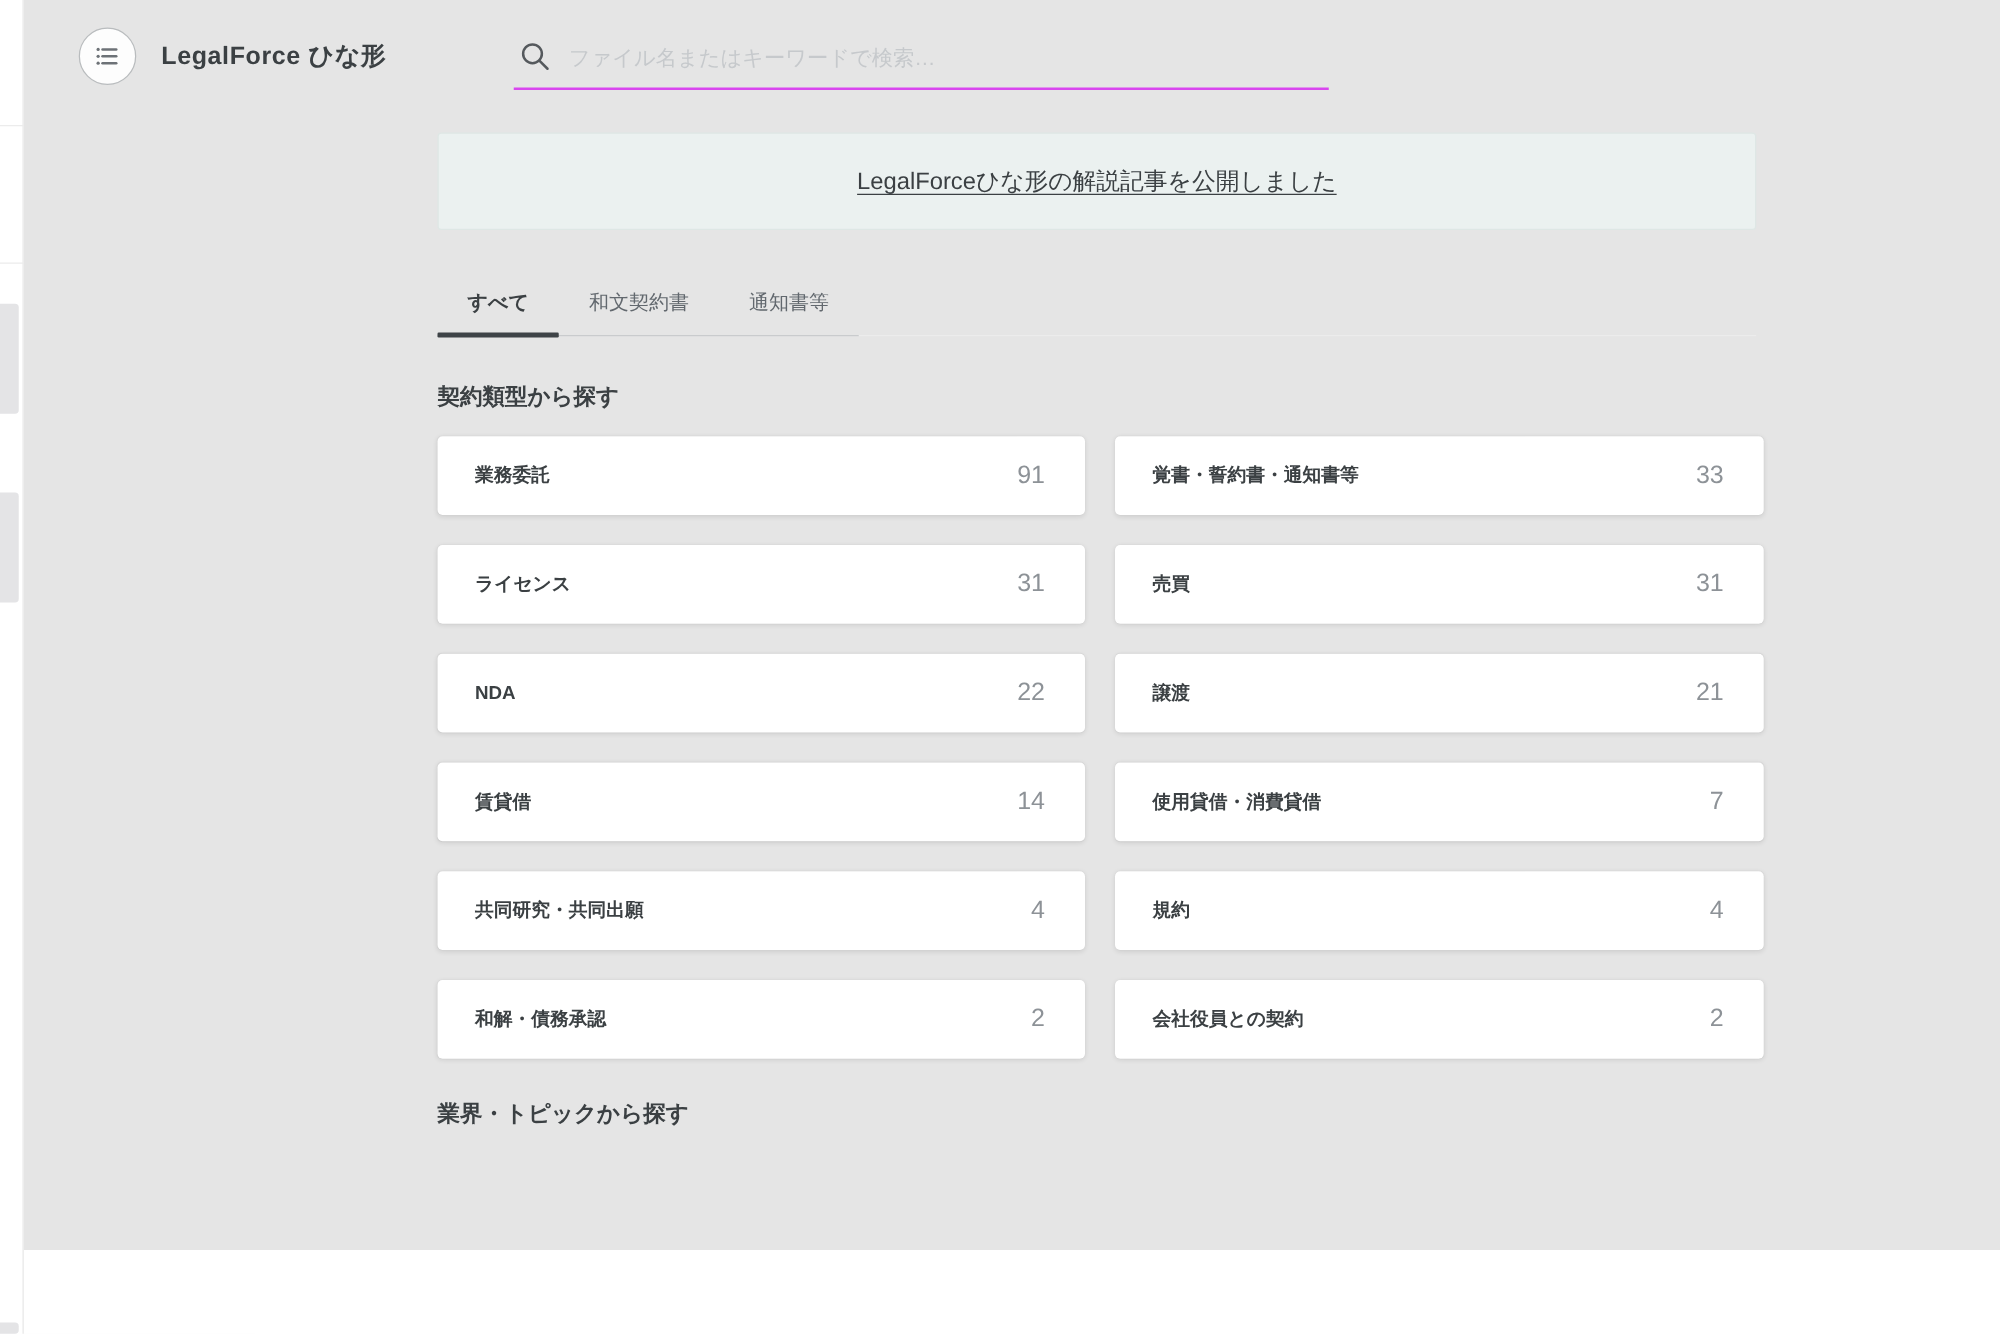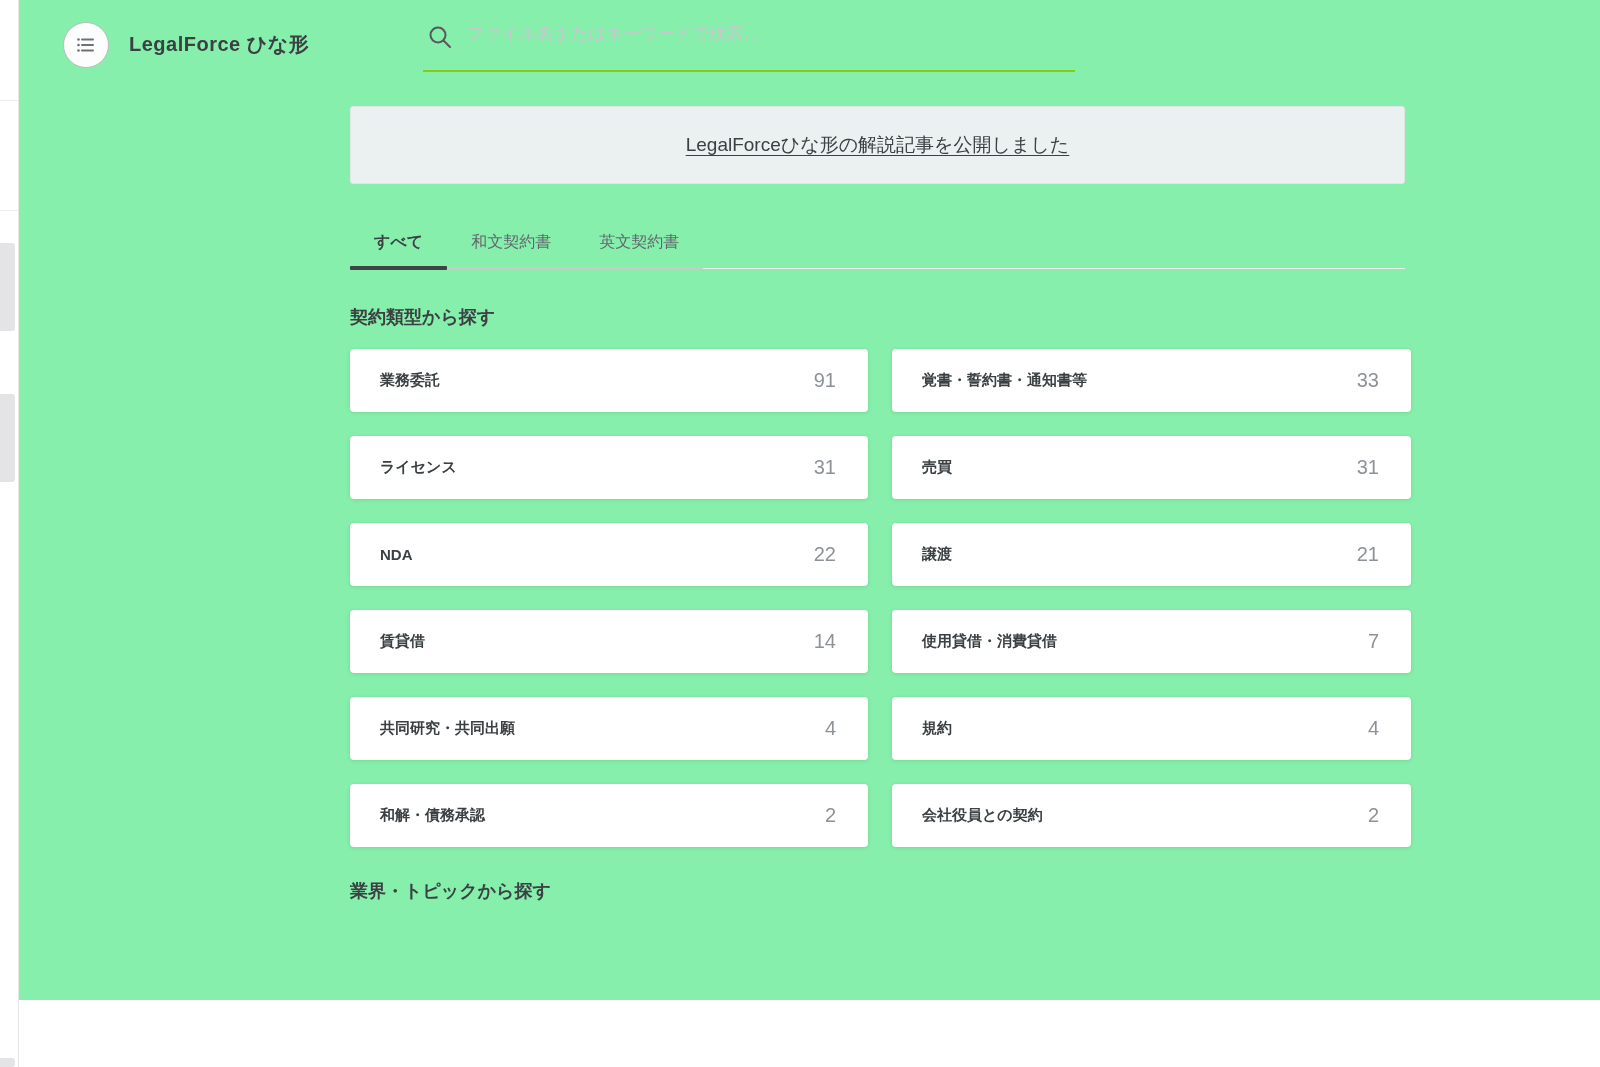--- a/index.html
+++ b/index.html
@@ -6,30 +6,30 @@
   html,body { width:1600px; height:1067px; overflow:hidden; background:#ffffff;
               font-family:"Liberation Sans","DejaVu Sans",sans-serif; }
 
   
   .sliver { position:absolute; left:0; top:0; width:19px; height:1067px;
             background:#ffffff; border-right:1px solid #e7e7e7; z-index:5; }
   .sliver .divider { position:absolute; left:0; width:19px; height:1px; background:#ececec; }
   .sliver .peek { position:absolute; left:0; width:15px; background:#e4e4e6; border-radius:0 3px 3px 0; }
 
   
-  .main { position:absolute; left:19px; top:0; width:1581px; height:1000px; background:#86efac; }
+  .main { position:absolute; left:19px; top:0; width:1581px; height:1000px; background:#e5e5e5; }
 
   
   .menu-btn { position:absolute; left:44px; top:22px; width:46px; height:46px;
               border-radius:50%; background:#fdfdfd; border:1px solid #b9bcbe;
               display:flex; align-items:center; justify-content:center; cursor:pointer; }
   .app-title { position:absolute; left:110px; top:31px; font-size:20px; font-weight:bold;
                color:#3b4043; letter-spacing:.5px; }
-  .search { position:absolute; left:404px; top:24px; width:652px; height:48px;
-            border-bottom:2px solid #84cc16; display:flex; align-items:flex-start; }
+  .search { position:absolute; left:392px; top:24px; width:652px; height:48px;
+            border-bottom:2px solid #d946ef; display:flex; align-items:center; }
   .search svg { flex:0 0 auto; margin:0 14px 4px 4px; }
   .search input { flex:1 1 auto; border:none; outline:none; background:transparent;
                   font-size:17px; color:#3b4043; font-family:inherit; }
   .search input::placeholder { color:#c6c9cc; }
 
   
   .content { position:absolute; left:331px; top:106px; width:1055px; }
 
   .banner { height:78px; background:#ebf1f0; border:1px solid #dee7e5; border-radius:3px;
             display:flex; align-items:center; justify-content:center; }
@@ -100,21 +100,21 @@
   <div class="content">
 
     <div class="banner">
       <a>LegalForceひな形の解説記事を公開しました</a>
     </div>
 
     <div class="tabs-row">
       <div class="tab-list">
         <div class="tab active">すべて</div>
         <div class="tab">和文契約書</div>
-        <div class="tab">英文契約書</div>
+        <div class="tab">通知書等</div>
       </div>
     </div>
 
     <div class="section-title">契約類型から探す</div>
 
     <div class="grid" id="category-grid">
       <div class="card">
         <span class="label">業務委託</span>
         <span class="count">91</span>
       </div>

